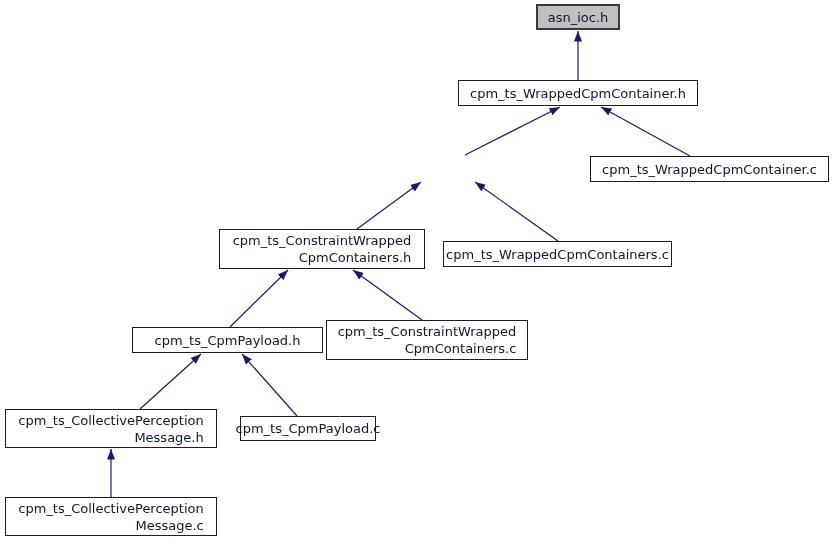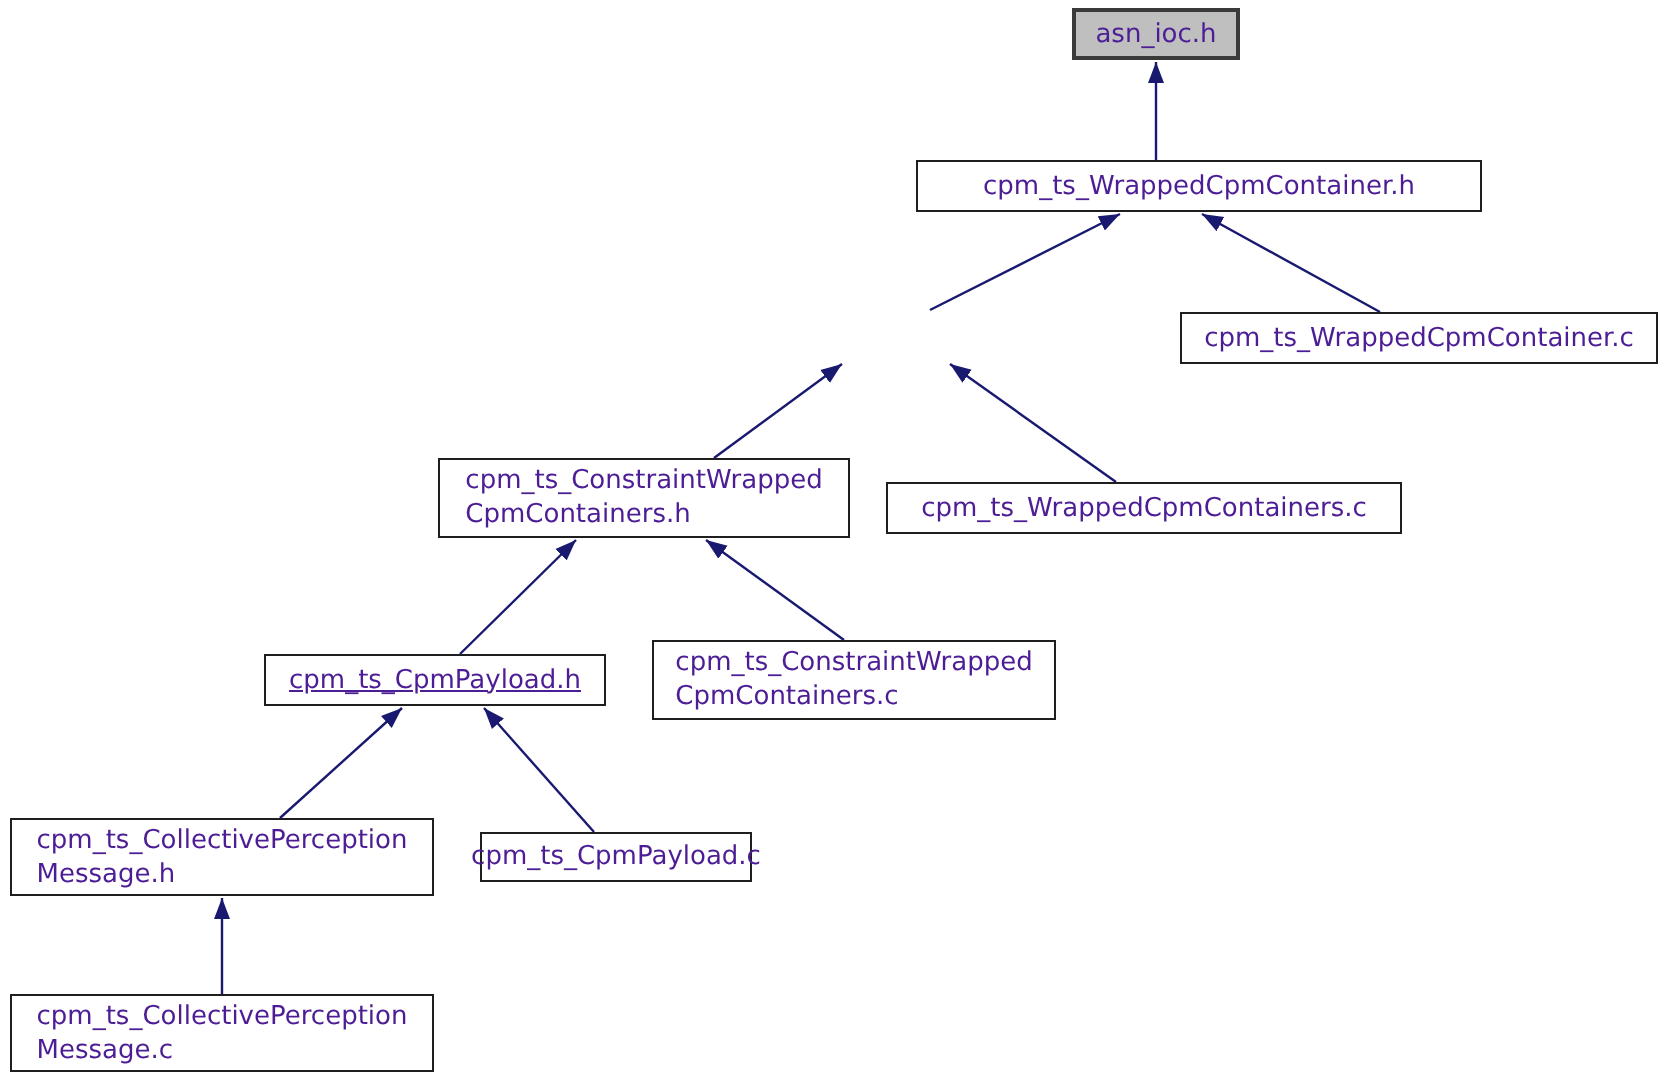--- a/index.html
+++ b/index.html
@@ -15,27 +15,27 @@
     position: absolute;
     left: 0; top: 0;
     width: 835px; height: 544px;
     pointer-events: none;
   }
   .node {
     position: absolute;
     box-sizing: border-box;
     background: #ffffff;
     border: 1px solid #1f1f1f;
-    color: #4c1d95;
+    color: #0f172a;
     font-size: 13px;
     line-height: 17px;
     display: flex;
     align-items: center;
     justify-content: center;
-    text-align: left;
+    text-align: right;
     white-space: pre-line;
     padding: 0 20px;
     cursor: pointer;
   }
   .node.root {
     background: #bfbfbf;
     border: 2px solid #3a3a3a;
     cursor: default;
   }
   .edge-line { stroke: #191970; stroke-width: 1.2; }
@@ -58,31 +58,31 @@
     <line class="edge-line" x1="558" y1="241" x2="475" y2="182" marker-end="url(#arrow)"></line>
     <line class="edge-line" x1="230" y1="327" x2="288" y2="270" marker-end="url(#arrow)"></line>
     <line class="edge-line" x1="422" y1="320" x2="353" y2="270" marker-end="url(#arrow)"></line>
     <line class="edge-line" x1="140" y1="409" x2="201" y2="354" marker-end="url(#arrow)"></line>
     <line class="edge-line" x1="297" y1="416" x2="242" y2="354" marker-end="url(#arrow)"></line>
     <line class="edge-line" x1="111" y1="497" x2="111" y2="449" marker-end="url(#arrow)"></line>
   </svg>
 
   <div class="node root" style="left:536px; top:4px; width:84px; height:26px;">asn_ioc.h</div>
 
-  <div class="node" style="left:458px; top:80px; width:283px; height:26px;">cpm_ts_WrappedCpmContainer.h</div>
+  <div class="node" style="left:458px; top:80px; width:240px; height:26px;">cpm_ts_WrappedCpmContainer.h</div>
 
 
   <div class="node" style="left:590px; top:156px; width:239px; height:26px;">cpm_ts_WrappedCpmContainer.c</div>
 
   <div class="node" style="left:219px; top:229px; width:206px; height:40px;">cpm_ts_ConstraintWrapped
 CpmContainers.h</div>
 
-  <div class="node" style="left:443px; top:241px; width:258px; height:26px;">cpm_ts_WrappedCpmContainers.c</div>
+  <div class="node" style="left:443px; top:241px; width:229px; height:26px;">cpm_ts_WrappedCpmContainers.c</div>
 
-  <div class="node" style="left:132px; top:327px; width:171px; height:26px;text-decoration:underline;">cpm_ts_CpmPayload.h</div>
+  <div class="node" style="left:132px; top:327px; width:191px; height:26px;">cpm_ts_CpmPayload.h</div>
 
   <div class="node" style="left:326px; top:320px; width:202px; height:40px;">cpm_ts_ConstraintWrapped
 CpmContainers.c</div>
 
   <div class="node" style="left:5px; top:409px; width:212px; height:39px;">cpm_ts_CollectivePerception
 Message.h</div>
 
   <div class="node" style="left:240px; top:416px; width:136px; height:25px;">cpm_ts_CpmPayload.c</div>
 
   <div class="node" style="left:5px; top:497px; width:212px; height:39px;">cpm_ts_CollectivePerception

